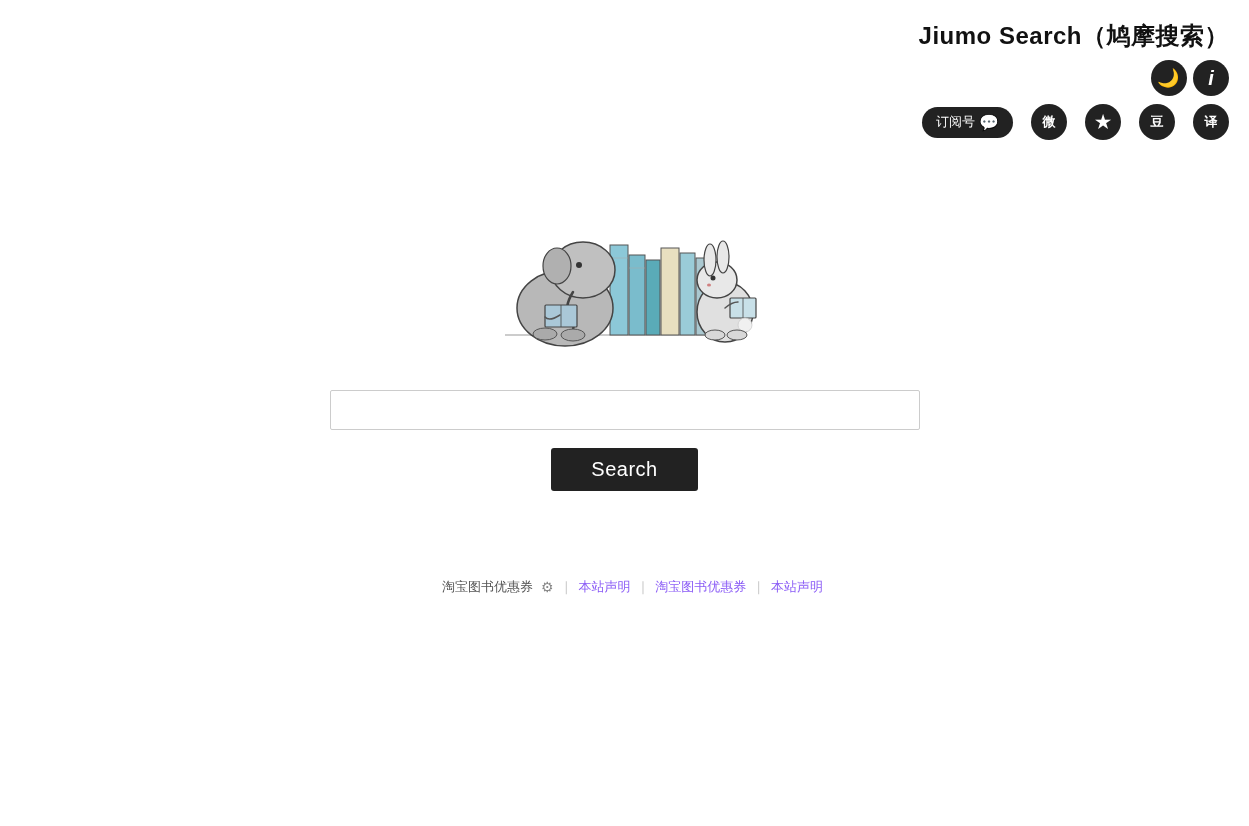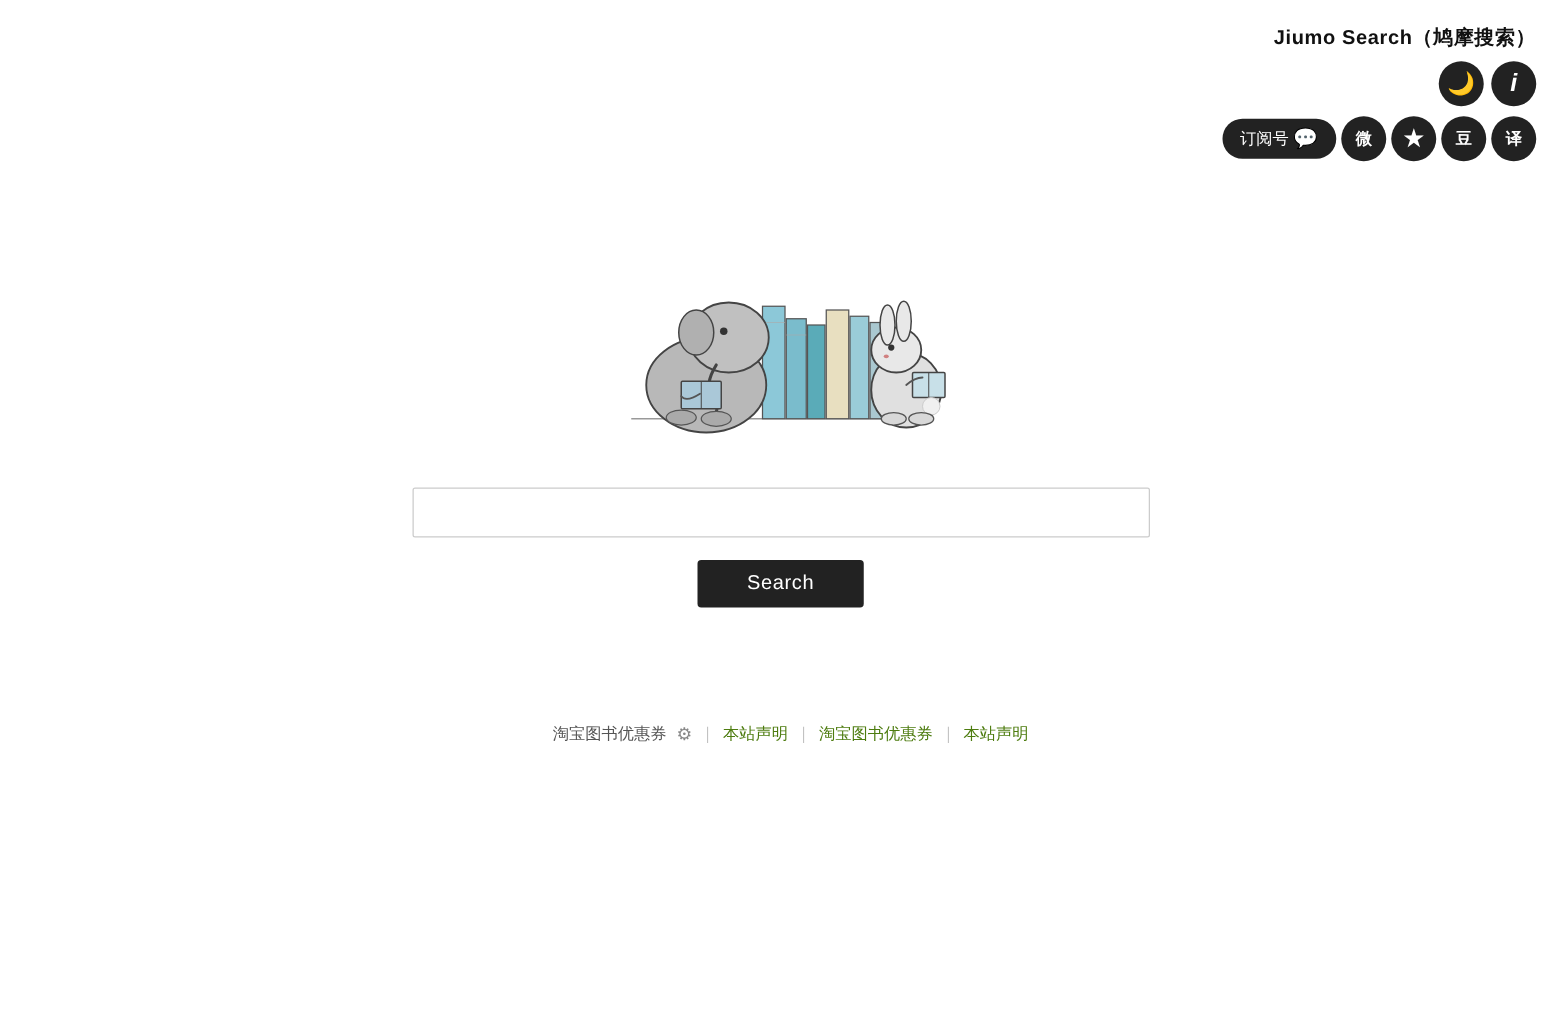--- a/index.html
+++ b/index.html
@@ -22,21 +22,21 @@
       position: absolute;
       top: 20px;
       right: 20px;
       display: flex;
       flex-direction: column;
       align-items: flex-end;
       gap: 8px;
     }
 
     .site-title {
-      font-size: 16px;
+      font-size: 24px;
       font-weight: bold;
       color: #111;
       letter-spacing: 0.5px;
     }
 
     .icon-row-top {
       display: flex;
       gap: 6px;
       align-items: center;
     }
@@ -49,21 +49,21 @@
       color: #fff;
       display: flex;
       align-items: center;
       justify-content: center;
       font-size: 18px;
       cursor: pointer;
     }
 
     .icon-row-bottom {
       display: flex;
-      gap: 4px;
+      gap: 18px;
       align-items: center;
     }
 
     .subscribe-btn {
       background: #222;
       color: #fff;
       border: none;
       border-radius: 20px;
       padding: 6px 14px;
       font-size: 13px;
@@ -125,42 +125,42 @@
       font-size: 16px;
       color: #333;
       margin-bottom: 18px;
     }
 
     .search-btn {
       background: #222;
       color: #fff;
       border: none;
       padding: 10px 40px;
-      font-size: 16px;
+      font-size: 20px;
       cursor: pointer;
       border-radius: 3px;
       letter-spacing: 0.5px;
     }
 
     
     .footer {
       position: absolute;
       bottom: 230px;
       left: 0;
       right: 0;
       display: flex;
       justify-content: center;
       align-items: center;
       gap: 6px;
       font-size: 13px;
       color: #888;
     }
 
     .footer a {
-      color: #4d7c0f;
+      color: #8b5cf6;
       text-decoration: none;
     }
 
     .footer .separator {
       color: #bbb;
     }
 
     .footer .taobao-link {
       color: #555;
       text-decoration: none;

